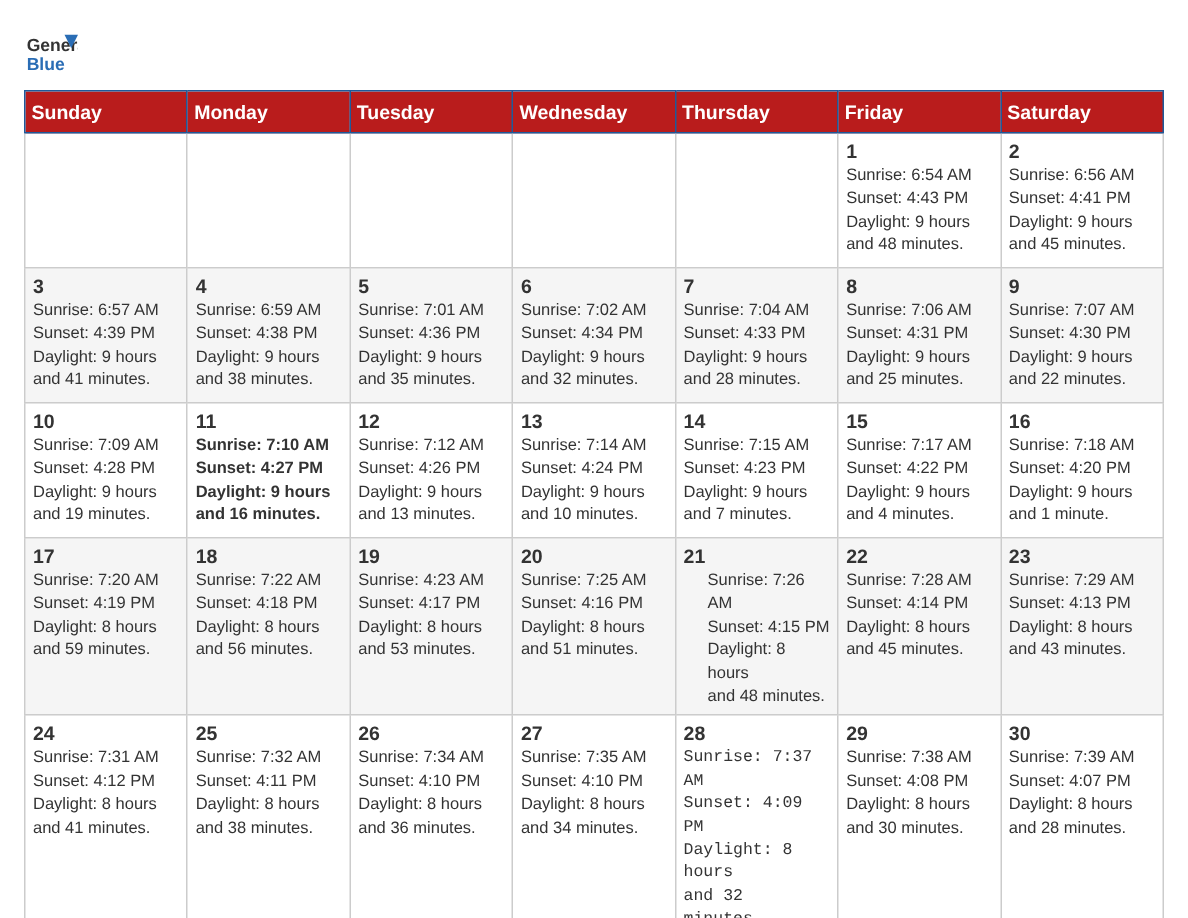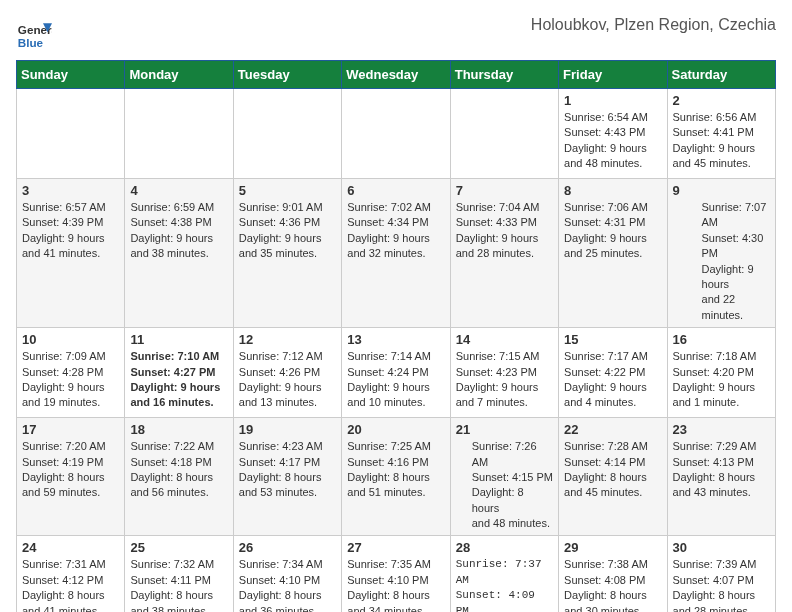--- a/index.html
+++ b/index.html
@@ -36,21 +36,21 @@
     .subtitle {
       font-size: 16px;
       color: #555;
     }
     table {
       width: 100%;
       border-collapse: collapse;
       table-layout: fixed;
     }
     thead th {
-      background: #15803d;
+      background: #b91c1c;
       color: #fff;
       font-size: 13px;
       font-weight: bold;
       padding: 6px 4px;
       text-align: left;
       border: 1px solid #1e5a9a;
     }
     td {
       border: 1px solid #ccc;
       vertical-align: top;
@@ -84,21 +84,20 @@
 
 <div class="header-section">
   <div class="logo">
     <svg class="logo-icon" viewBox="0 0 40 40">
       <text x="2" y="20" font-size="13" font-weight="bold" fill="#333">General</text>
       <text x="2" y="34" font-size="13" font-weight="bold" fill="#2a6db5">Blue</text>
       <polygon points="30,8 40,8 35,18" fill="#2a6db5"></polygon>
     </svg>
   </div>
   <div class="title-block">
-    <div class="subtitle">Holoubkov, Plzen Region, Czechia</div>
   </div>
 </div>
 
 <table>
   <thead>
     <tr>
     <th>Sunday</th>
         <th>Monday</th>
         <th>Tuesday</th>
         <th>Wednesday</th>
@@ -139,21 +138,21 @@
         </td>
         <td>
           <div class="day-num">4</div>
           <div class="day-info" style="white-space: pre-line;">Sunrise: 6:59 AM
 Sunset: 4:38 PM
 Daylight: 9 hours
 and 38 minutes.</div>
         </td>
         <td>
           <div class="day-num">5</div>
-          <div class="day-info" style="white-space: pre-line;">Sunrise: 9:01 AM
+          <div class="day-info" style="white-space: pre-line;">Sunrise: 7:01 AM
 Sunset: 4:36 PM
 Daylight: 9 hours
 and 35 minutes.</div>
         </td>
         <td>
           <div class="day-num">6</div>
           <div class="day-info" style="white-space: pre-line;">Sunrise: 7:02 AM
 Sunset: 4:34 PM
 Daylight: 9 hours
 and 32 minutes.</div>
@@ -167,21 +166,21 @@
         </td>
         <td>
           <div class="day-num">8</div>
           <div class="day-info" style="white-space: pre-line;">Sunrise: 7:06 AM
 Sunset: 4:31 PM
 Daylight: 9 hours
 and 25 minutes.</div>
         </td>
         <td>
           <div class="day-num">9</div>
-          <div class="day-info" style="white-space: pre-line; margin-left: 29px;">Sunrise: 7:07 AM
+          <div class="day-info" style="white-space: pre-line;">Sunrise: 7:07 AM
 Sunset: 4:30 PM
 Daylight: 9 hours
 and 22 minutes.</div>
         </td>
       </tr>
       <tr>
         <td>
           <div class="day-num">10</div>
           <div class="day-info" style="white-space: pre-line;">Sunrise: 7:09 AM
 Sunset: 4:28 PM

